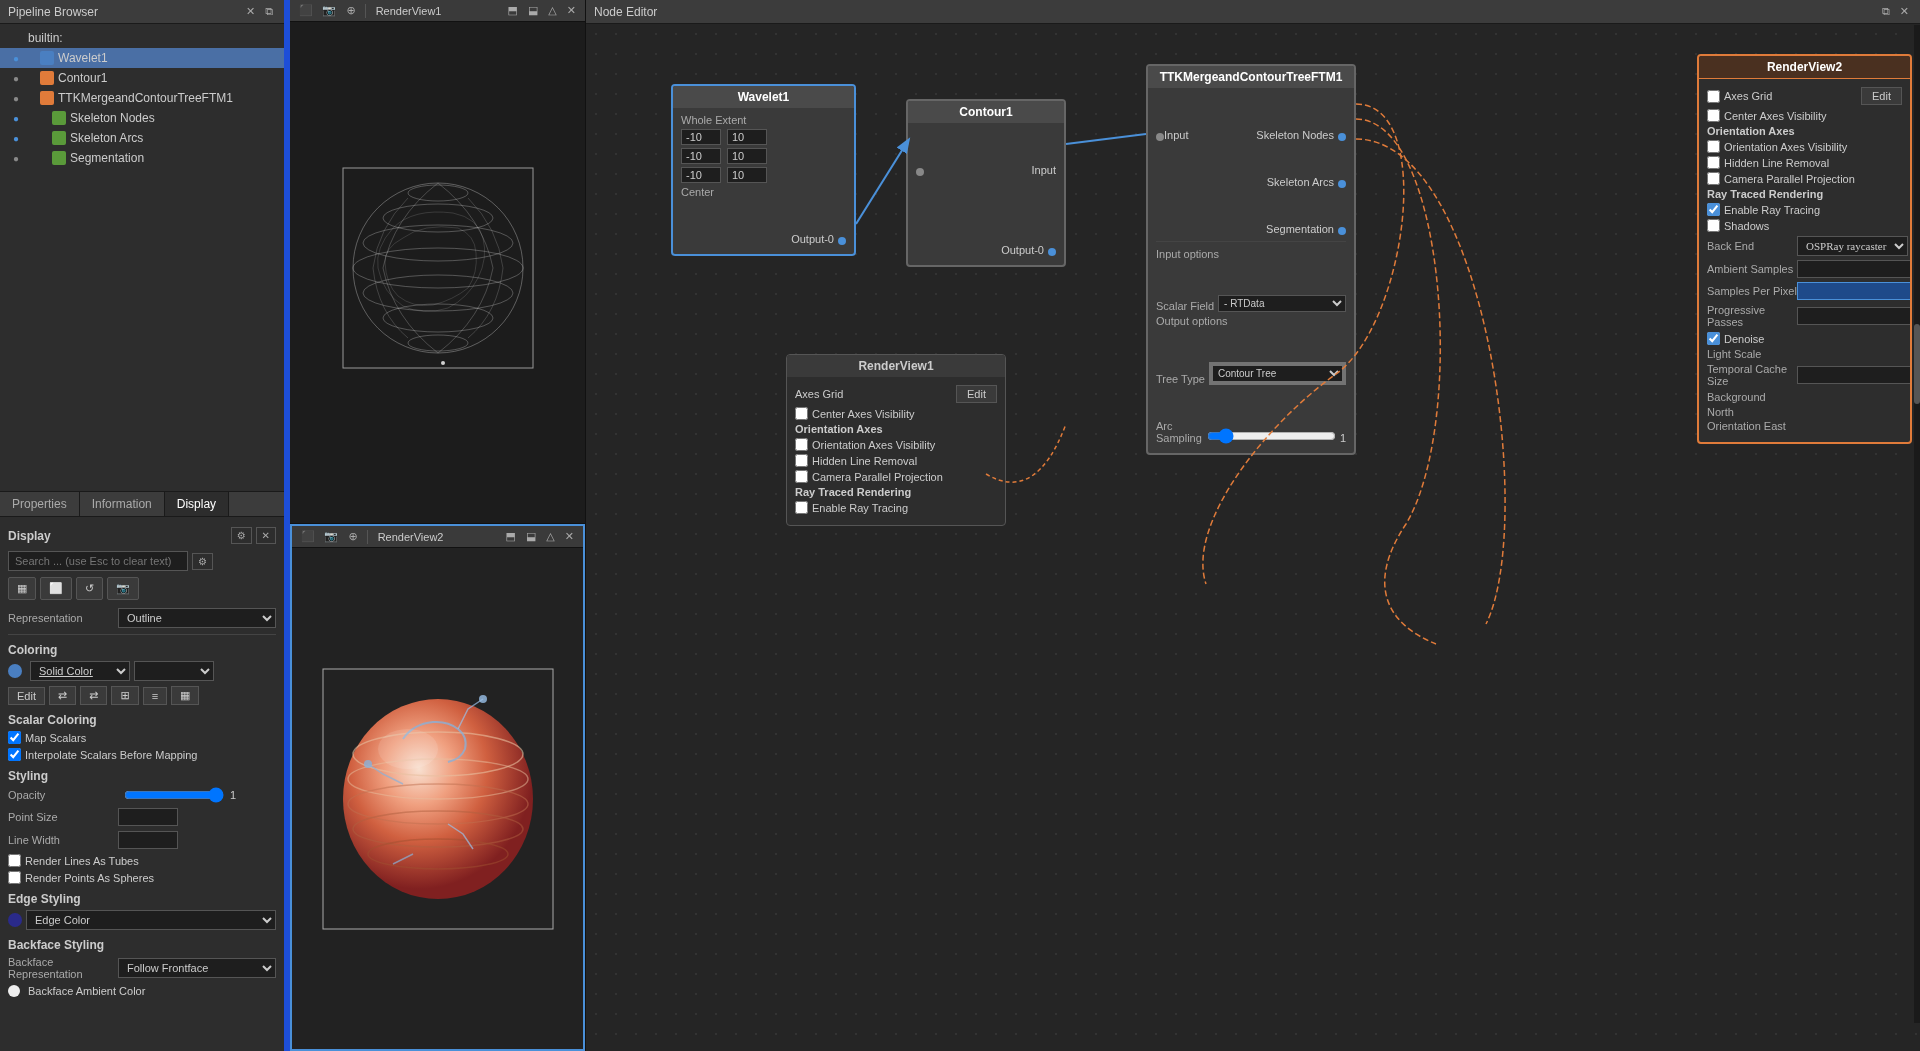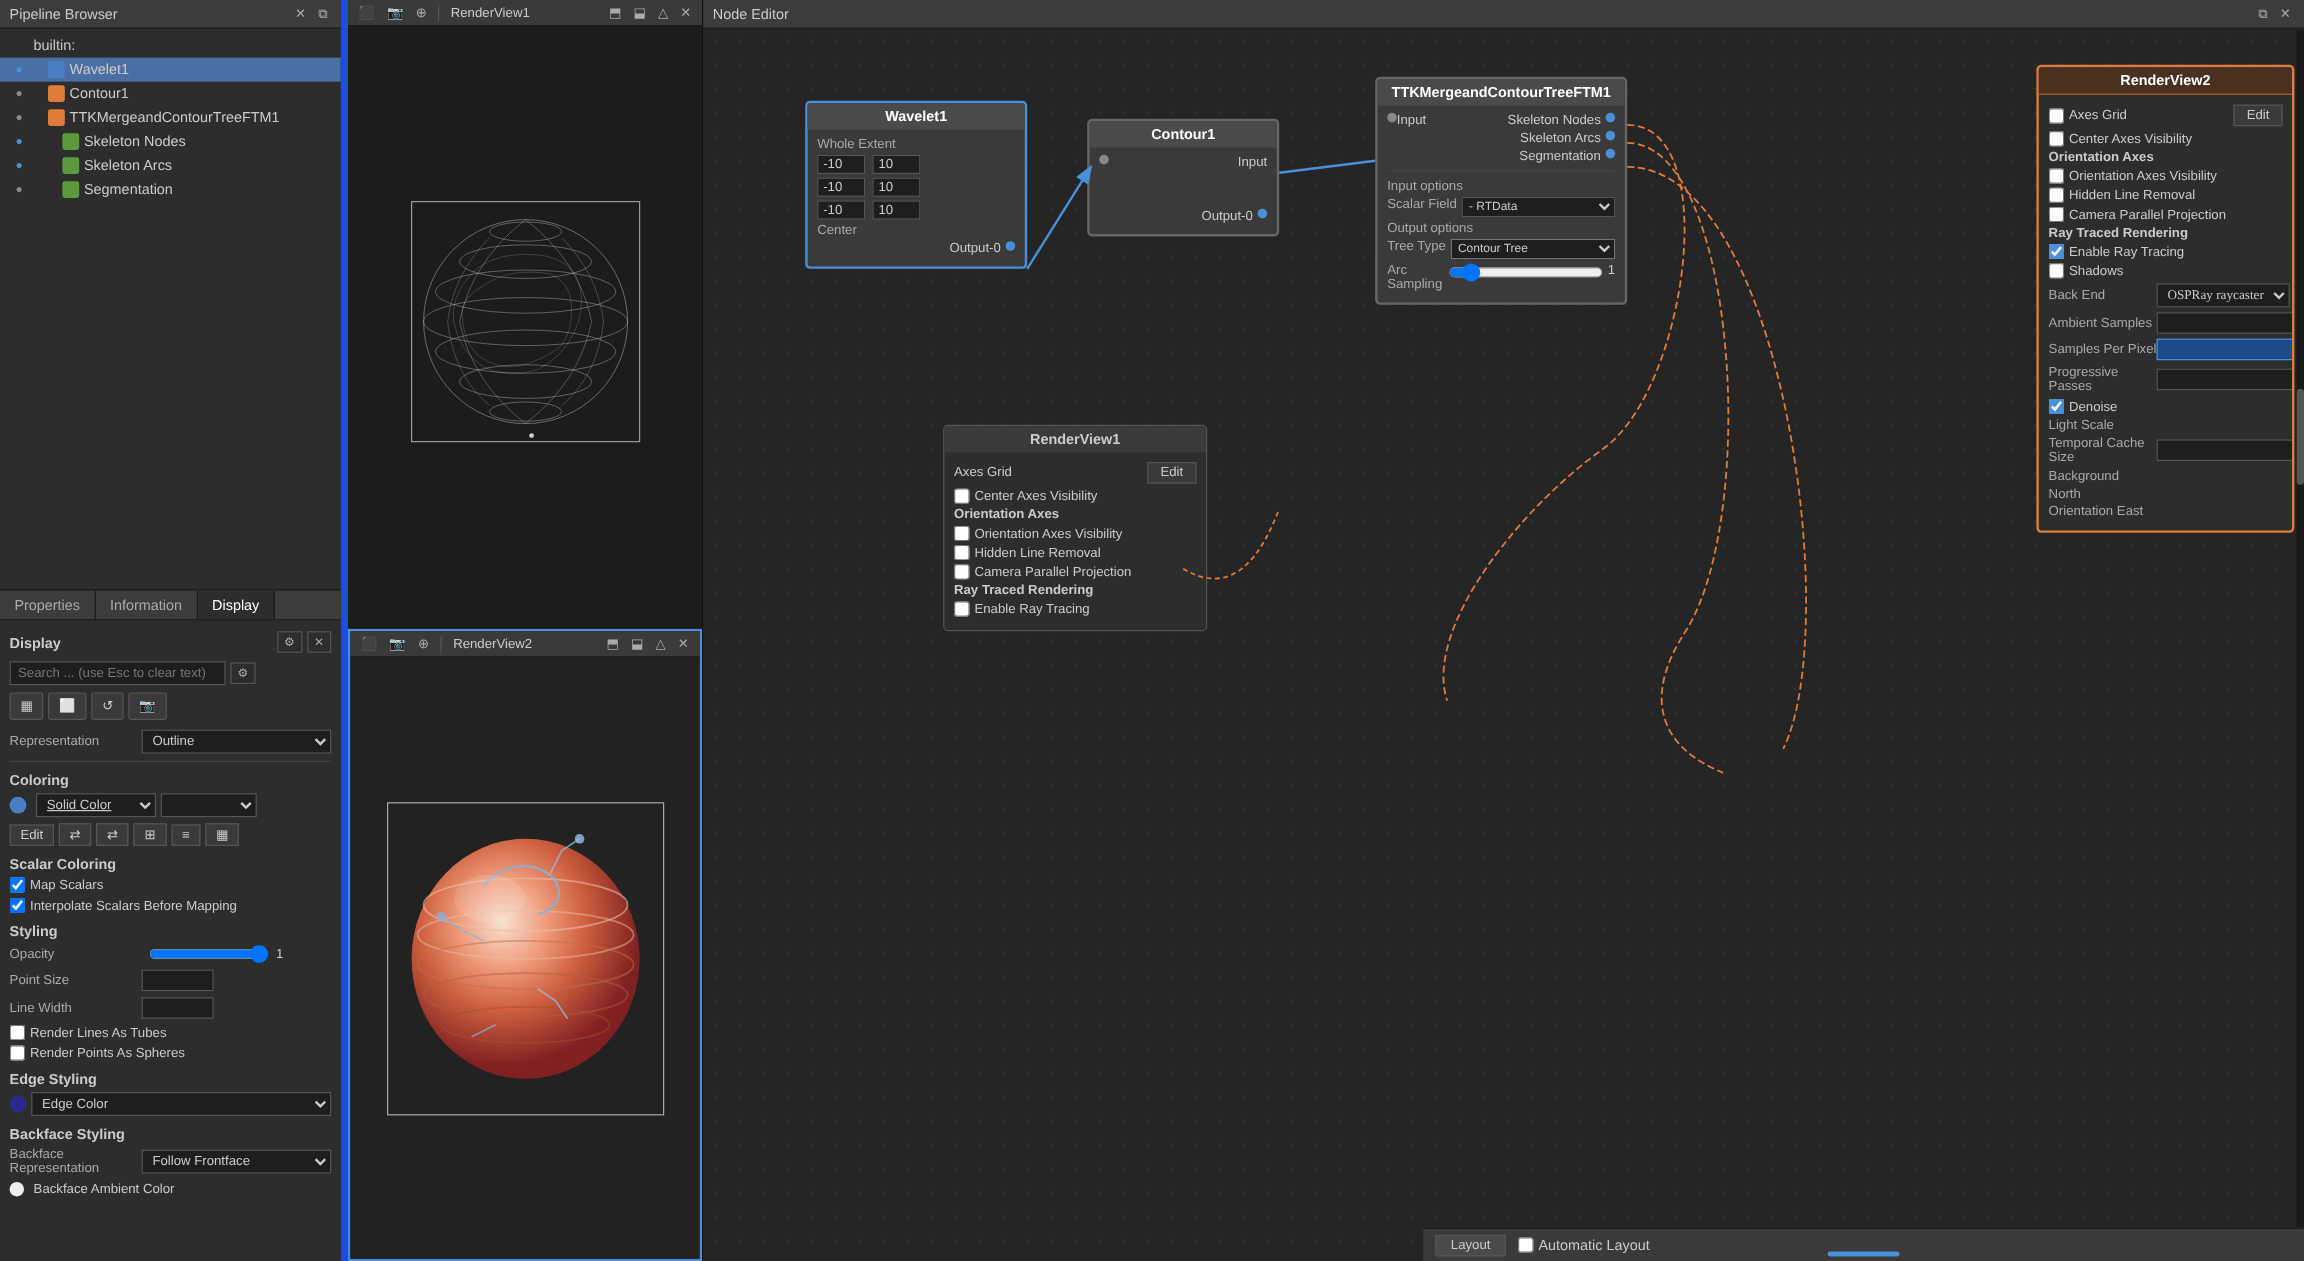--- a/index.html
+++ b/index.html
@@ -76,21 +76,21 @@
     .node-editor { flex: 1; background: #252525; display: flex; flex-direction: column; position: relative; }
     .node-editor-header { background: #3c3c3c; padding: 4px 8px; display: flex; align-items: center; justify-content: space-between; border-bottom: 1px solid #1a1a1a; }
 
     .node-canvas { flex: 1; position: relative; overflow: hidden; background: #252525; background-image: radial-gradient(circle, #333 1px, transparent 1px); background-size: 20px 20px; }
 
     
     .node-box { position: absolute; background: #3a3a3a; border: 2px solid #555; border-radius: 4px; min-width: 160px; }
     .node-box.blue-border { border-color: #4a90d9; }
     .node-title { background: #4a4a4a; padding: 4px 8px; font-size: 12px; font-weight: bold; color: #fff; border-radius: 2px 2px 0 0; text-align: center; }
     .node-body { padding: 6px 8px; }
-    .node-port-row { display: flex; align-items: flex-start; justify-content: space-between; margin-bottom: 3px; font-size: 11px; color: #ccc; }
+    .node-port-row { display: flex; align-items: flex-end; justify-content: space-between; margin-bottom: 3px; font-size: 11px; color: #ccc; margin-top: 35px; }
     .node-port { width: 8px; height: 8px; border-radius: 50%; background: #4a90d9; display: inline-block; }
     .node-port.out { background: #4a90d9; }
     .node-field-row { display: flex; align-items: center; gap: 6px; margin-bottom: 3px; font-size: 11px; color: #aaa; }
     .node-field-input { background: #1e1e1e; border: 1px solid #555; color: #ccc; padding: 1px 4px; font-size: 11px; width: 40px; }
 
     
     .render-view-node { position: absolute; background: #2d2d2d; border: 1px solid #555; border-radius: 4px; }
     .render-view-title { background: #3a3a3a; padding: 4px 10px; font-weight: bold; font-size: 12px; color: #ccc; text-align: center; border-radius: 3px 3px 0 0; }
     .render-view-body { padding: 8px; font-size: 11px; }
     .rv-section-title { font-size: 11px; font-weight: bold; color: #ccc; margin-bottom: 3px; }
@@ -467,21 +467,21 @@
           <div style="font-size:11px;color:#aaa;margin-bottom:3px">Input options</div>
           <div class="node-port-row">
             <span style="font-size:11px;color:#aaa;margin-right:4px">Scalar Field</span>
             <select style="background:#1e1e1e;border:1px solid #555;color:#ccc;padding:1px;font-size:10px;flex:1">
               <option>- RTData</option>
             </select>
           </div>
           <div style="font-size:11px;color:#aaa;margin:3px 0">Output options</div>
           <div class="node-port-row">
             <span style="font-size:11px;color:#aaa;margin-right:4px">Tree Type</span>
-            <select style="background:#1e1e1e;border:1px solid #737373;color:#ccc;padding:1px;font-size:10px;flex:1">
+            <select style="background:#1e1e1e;border:4px solid #737373;color:#ccc;padding:1px;font-size:10px;flex:1">
               <option>Contour Tree</option>
             </select>
           </div>
           <div class="node-port-row">
             <span style="font-size:11px;color:#aaa;margin-right:4px">Arc Sampling</span>
             <input type="range" style="flex: 1 1 0%;" min="0" max="10" value="1">
             <span style="font-size:11px;color:#ccc;margin-left:4px">1</span>
           </div>
         </div>
       </div>
@@ -598,26 +598,18 @@
         <path d="M400 450 Q450 480 480 400" fill="none" stroke="#e07b3a" stroke-width="1.5" stroke-dasharray="4,3"></path>
         <defs>
           <marker id="arrowBlue" markerWidth="8" markerHeight="6" refX="4" refY="3" orient="auto">
             <polygon points="0 0, 8 3, 0 6" fill="#4a90d9"></polygon>
           </marker>
         </defs>
       </svg>
 
     </div>
 
-    <div class="bottom-bar">
-      <button class="bottom-btn">Layout</button>
-      <div class="auto-layout-row">
-        <input type="checkbox" style="">
-        <label>Automatic Layout</label>
-      </div>
-      <div class="bottom-scroll"></div>
-    </div>
 
     <div style="position:absolute;right:0;top:25px;bottom:28px;width:6px;background:#1a1a1a">
       <div style="position:absolute;top:30%;width:6px;height:80px;background:#555;border-radius:3px"></div>
     </div>
   </div>
 </div>
 
 </body></html>

